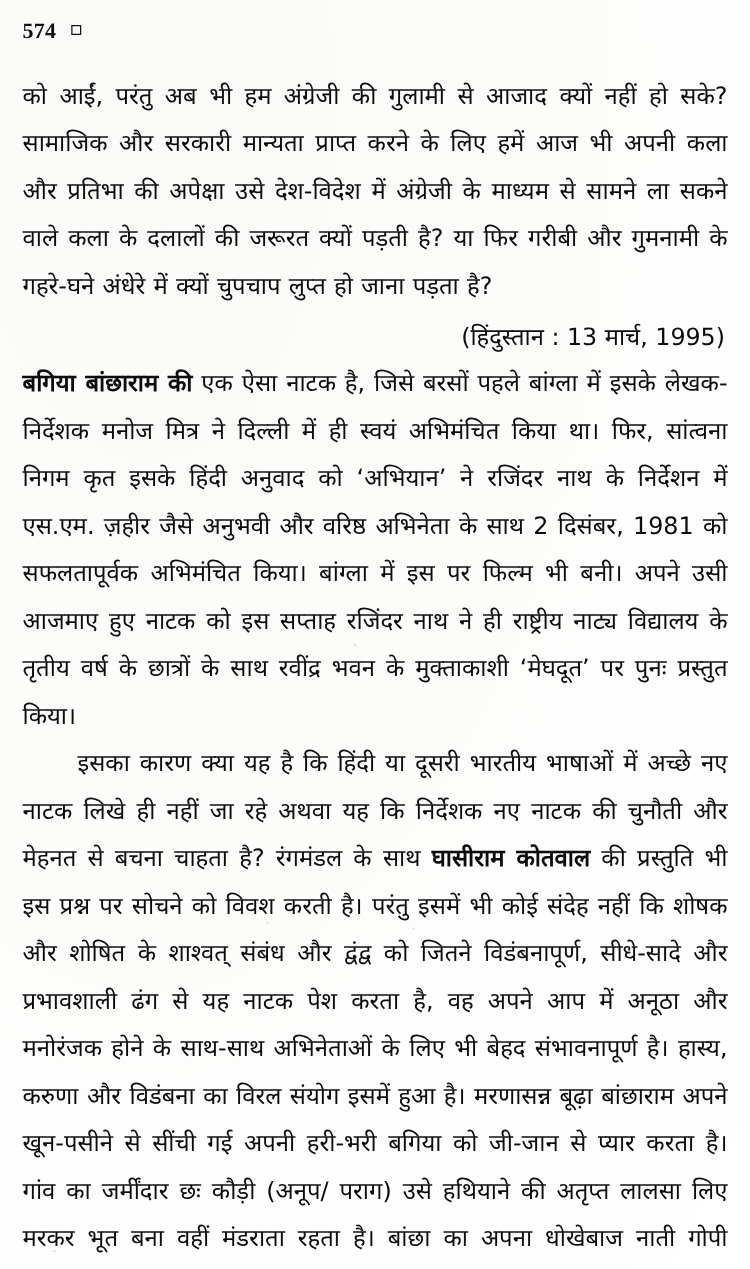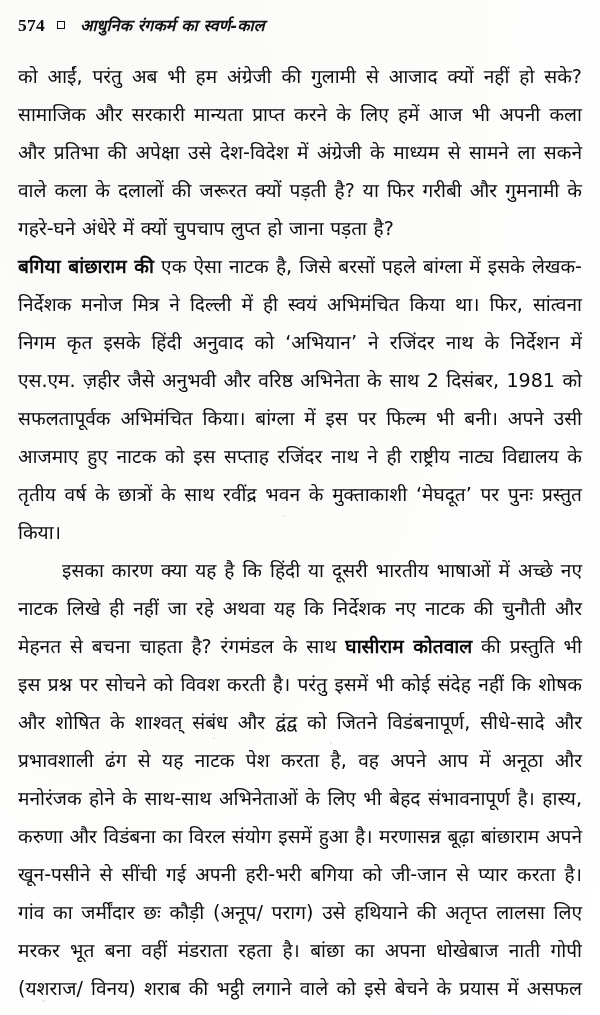--- a/index.html
+++ b/index.html
@@ -143,27 +143,27 @@
   <div class="speckle" style="left:213px; top:737px; width:2px; height:2px;"></div>
   <div class="speckle" style="left:330px; top:742px; width:2px; height:2px;"></div>
   <div class="speckle" style="left:42px; top:1000px; width:3px; height:2px;"></div>
   <div class="speckle" style="left:283px; top:515px; width:2px; height:2px;"></div>
 
   <div class="page-inner">
 
     <div class="running-head">
       <span class="folio">574</span>
       <span class="head-dingbat"><span class="sq"></span></span>
-      <span class="head-title">आधुनिक रंगकर्म का स्वर्ण-काल</span>
     </div>
 
     <div class="body-col">
 
       <p class="para">को आईं, परंतु अब भी हम अंग्रेजी की गुलामी से आजाद क्यों नहीं हो सके? सामाजिक और सरकारी मान्यता प्राप्त करने के लिए हमें आज भी अपनी कला और प्रतिभा की अपेक्षा उसे देश-विदेश में अंग्रेजी के माध्यम से सामने ला सकने वाले कला के दलालों की जरूरत क्यों पड़ती है? या फिर गरीबी और गुमनामी के गहरे-घने अंधेरे में क्यों चुपचाप लुप्त हो जाना पड़ता है?</p>
 
+      <p class="attribution">(हिंदुस्तान : 13 मार्च, 1995)</p>
 
 
       <p class="para"><span class="b">बगिया बांछाराम की</span><span> एक ऐसा नाटक है, जिसे बरसों पहले बांग्ला में इसके लेखक-निर्देशक मनोज मित्र ने दिल्ली में ही स्वयं अभिमंचित किया था। फिर, सांत्वना निगम कृत इसके हिंदी अनुवाद को ‘अभियान’ ने रजिंदर नाथ के निर्देशन में एस.एम. ज़हीर जैसे अनुभवी और वरिष्ठ अभिनेता के साथ 2 दिसंबर, 1981 को सफलतापूर्वक अभिमंचित किया। बांग्ला में इस पर फिल्म भी बनी। अपने उसी आजमाए हुए नाटक को इस सप्ताह रजिंदर नाथ ने ही राष्ट्रीय नाट्य विद्यालय के तृतीय वर्ष के छात्रों के साथ रवींद्र भवन के मुक्ताकाशी ‘मेघदूत’ पर पुनः प्रस्तुत किया।</span></p>
 
       <p class="para indent"><span>इसका कारण क्या यह है कि हिंदी या दूसरी भारतीय भाषाओं में अच्छे नए नाटक लिखे ही नहीं जा रहे अथवा यह कि निर्देशक नए नाटक की चुनौती और मेहनत से बचना चाहता है? रंगमंडल के साथ </span><span class="b">घासीराम कोतवाल</span><span> की प्रस्तुति भी इस प्रश्न पर सोचने को विवश करती है। परंतु इसमें भी कोई संदेह नहीं कि शोषक और शोषित के शाश्वत् संबंध और द्वंद्व को जितने विडंबनापूर्ण, सीधे-सादे और प्रभावशाली ढंग से यह नाटक पेश करता है, वह अपने आप में अनूठा और मनोरंजक होने के साथ-साथ अभिनेताओं के लिए भी बेहद संभावनापूर्ण है। हास्य, करुणा और विडंबना का विरल संयोग इसमें हुआ है। मरणासन्न बूढ़ा बांछाराम अपने खून-पसीने से सींची गई अपनी हरी-भरी बगिया को जी-जान से प्यार करता है। गांव का जर्मींदार छः कौड़ी (अनूप/ पराग) उसे हथियाने की अतृप्त लालसा लिए मरकर भूत बना वहीं मंडराता रहता है। बांछा का अपना धोखेबाज नाती गोपी (यशराज/ विनय) शराब की भट्ठी लगाने वाले को इसे बेचने के प्रयास में असफल होकर परदेश चला गया है, परंतु बुढ़ापे, बीमारी तथा आर्थिक बेचारगी से त्रस्त बांछा अंततः चालाक जर्मींदार नौकौड़ी (अतुल), उसे मरने तक दो सौ रुपये प्रतिमाह देने की! शर्त पर, उसके मरने के बाद बगिया का मालिक बन जाने के षड्यंत्र में फंसा ही लेता है। इसी बीच,</span></p>
 
     </div>
   </div>
 </div>
 

